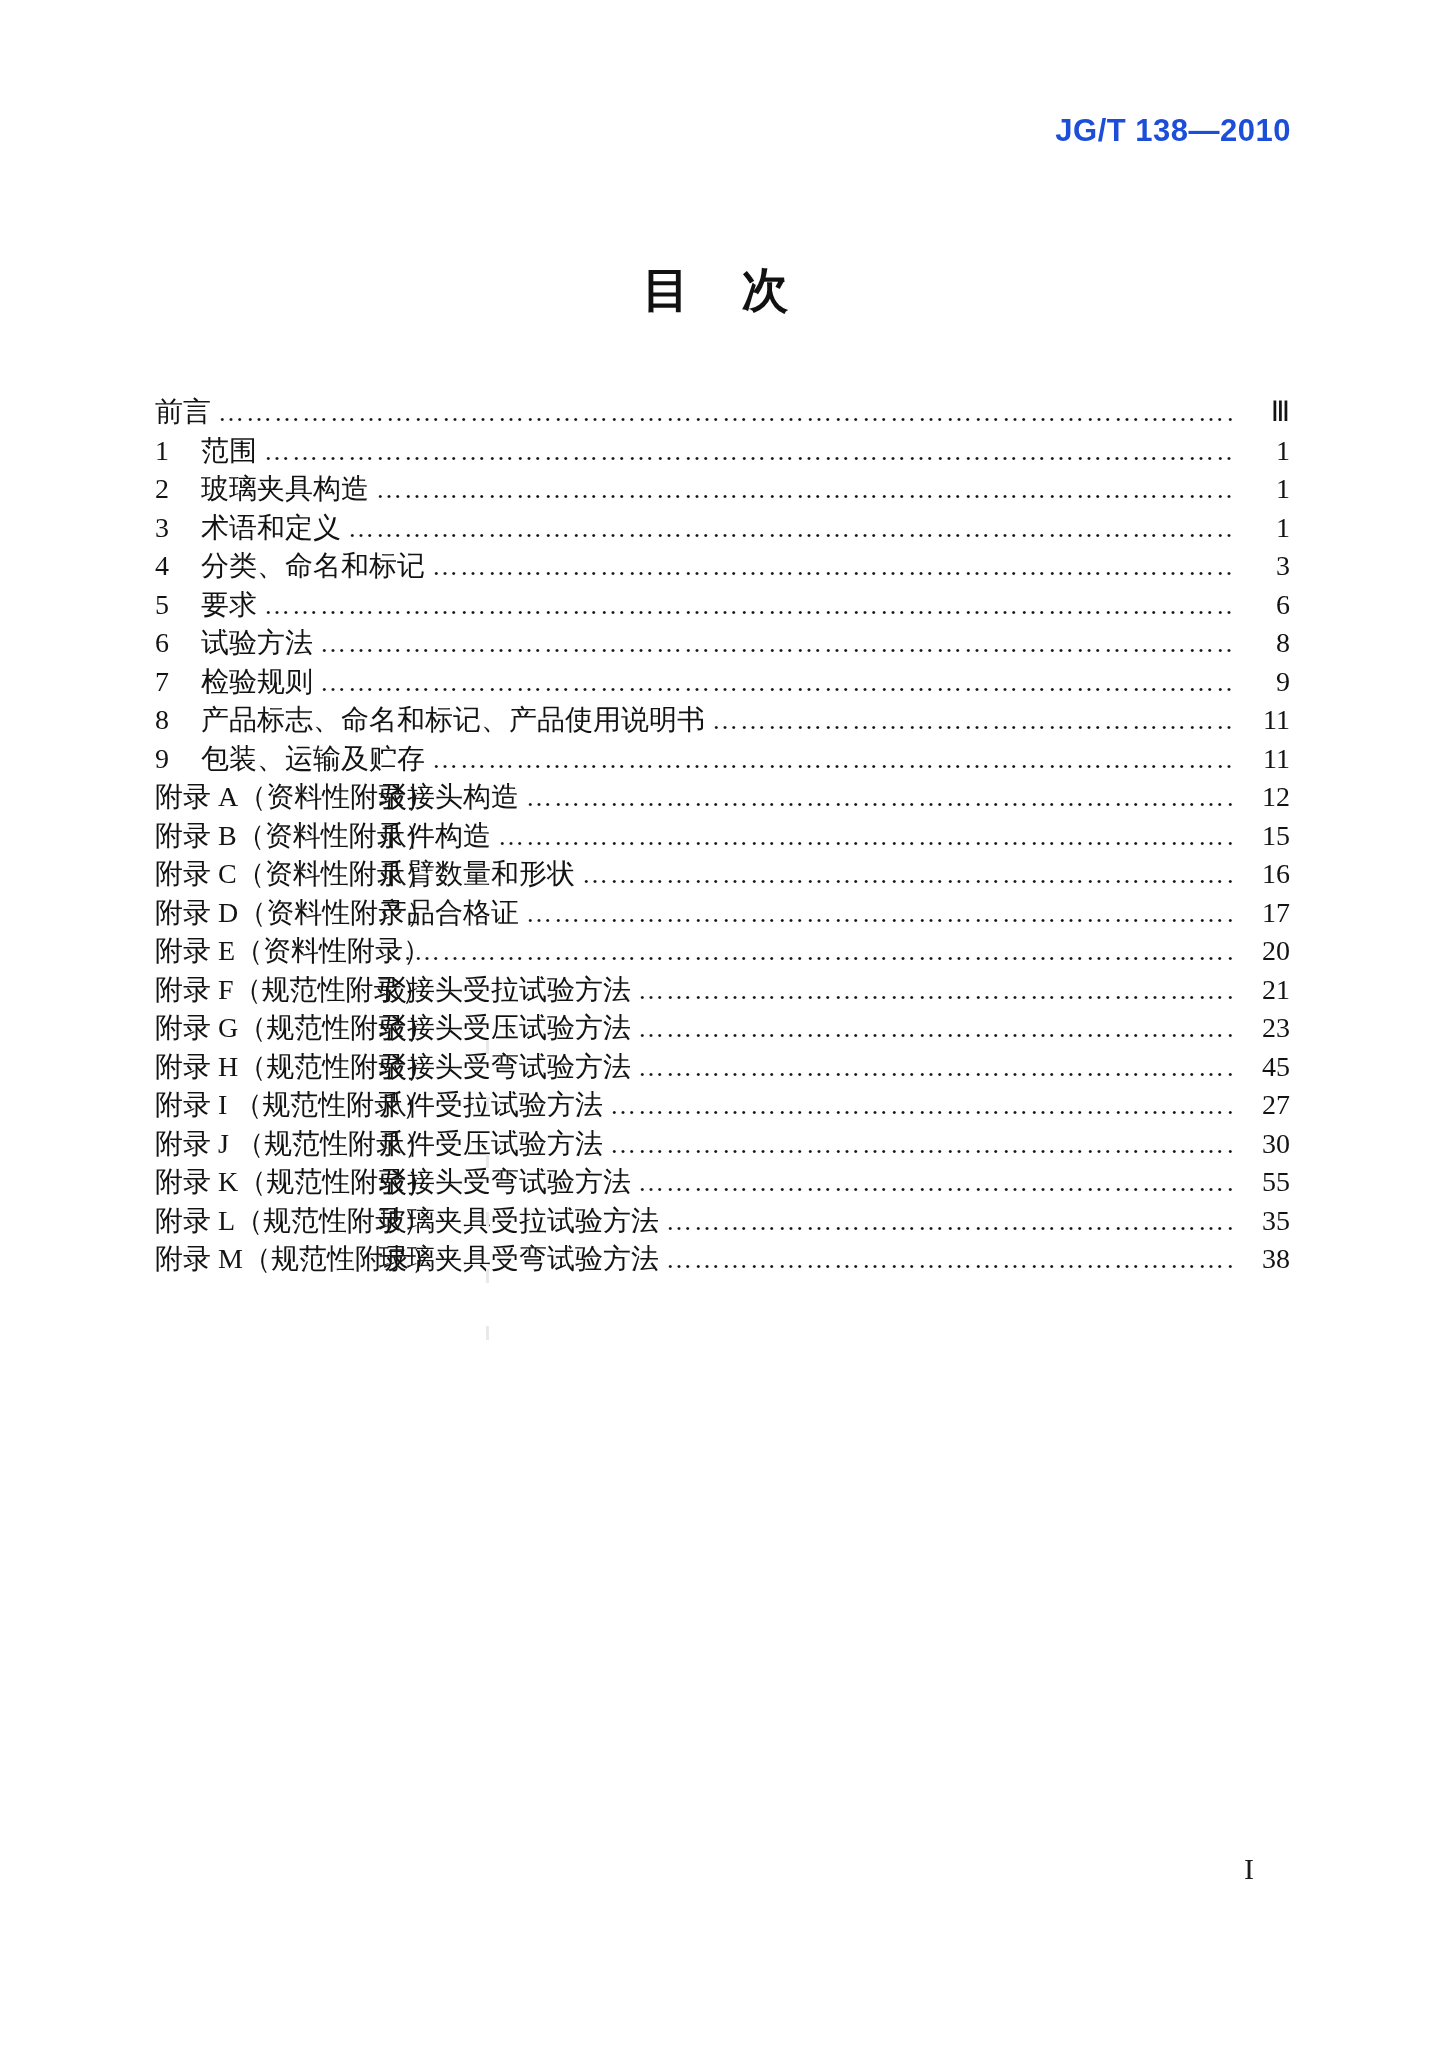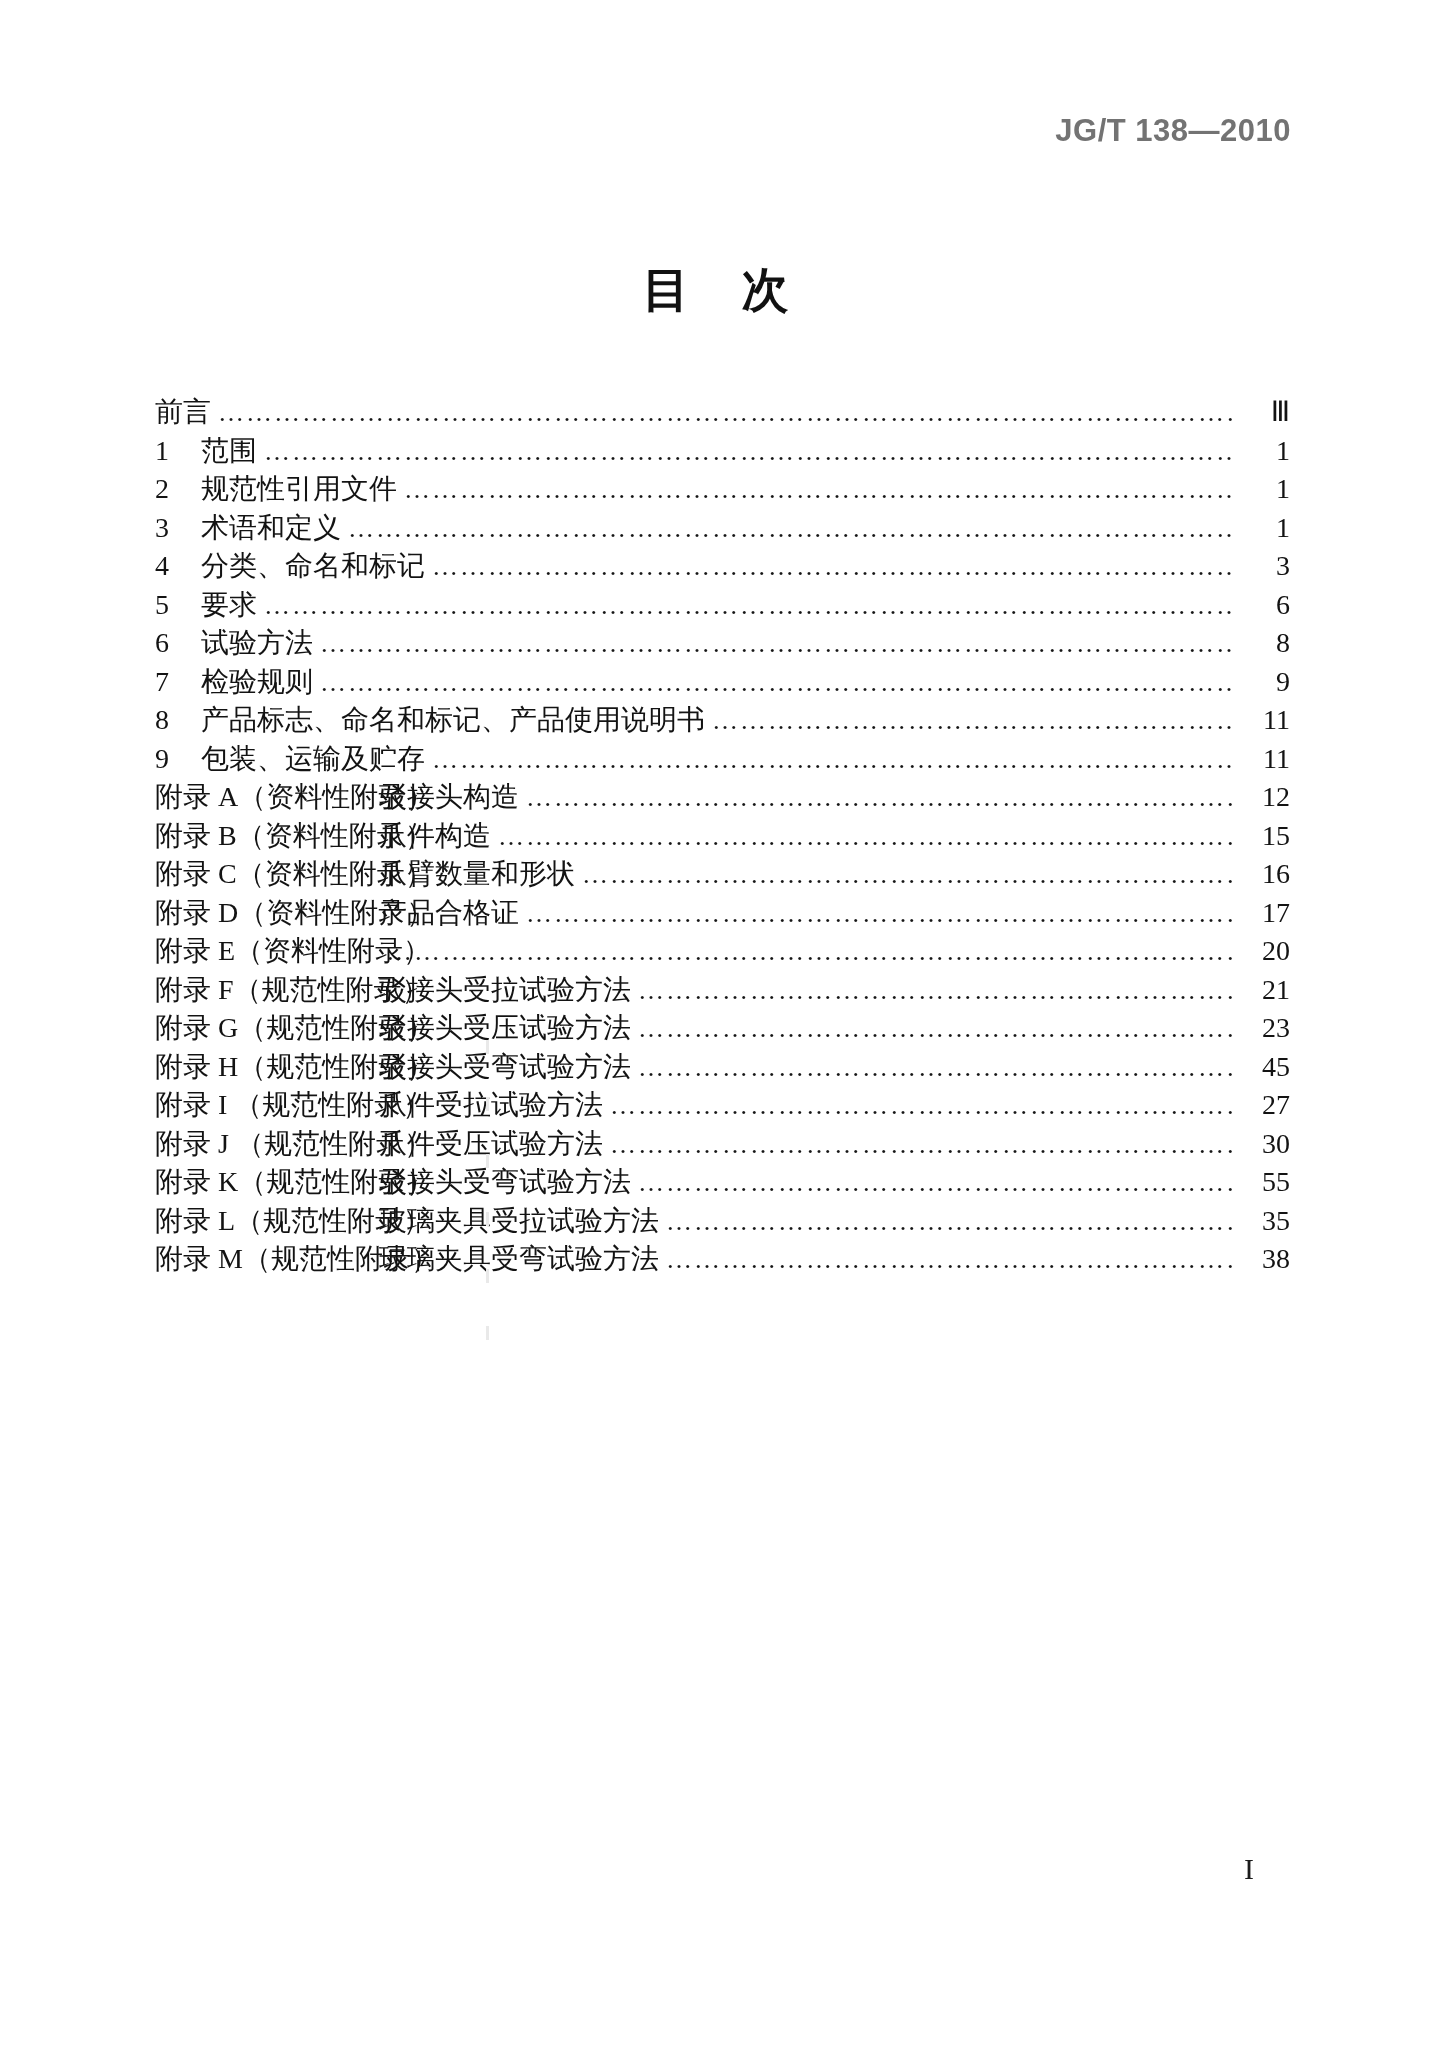--- a/index.html
+++ b/index.html
@@ -17,21 +17,21 @@
     overflow: hidden;
   }
   .header-code {
     position: absolute;
     top: 113px;
     right: 140px;
     font-family: "Liberation Sans", sans-serif;
     font-weight: 700;
     font-size: 31px;
     letter-spacing: 0.5px;
-    color: #737373;
+    color: #1d4ed8;
     white-space: nowrap;
   }
   .doc-title {
     position: absolute;
     top: 262px;
     left: 0;
     width: 100%;
     display: flex;
     justify-content: center;
     gap: 52px;
@@ -123,21 +123,21 @@
         <span class="toc-page">Ⅲ</span>
       </div>
       <div class="toc-row">
         <span class="toc-no">1</span>
         <span class="toc-title">范围</span>
         <span class="toc-dots">……………………………………………………………………………………………………………………………………………………………………………………………………………………</span>
         <span class="toc-page">1</span>
       </div>
       <div class="toc-row">
         <span class="toc-no">2</span>
-        <span class="toc-title">规范性引用文件</span>
+        <span class="toc-title">玻璃夹具构造</span>
         <span class="toc-dots">……………………………………………………………………………………………………………………………………………………………………………………………………………………</span>
         <span class="toc-page">1</span>
       </div>
       <div class="toc-row">
         <span class="toc-no">3</span>
         <span class="toc-title">术语和定义</span>
         <span class="toc-dots">……………………………………………………………………………………………………………………………………………………………………………………………………………………</span>
         <span class="toc-page">1</span>
       </div>
       <div class="toc-row">

